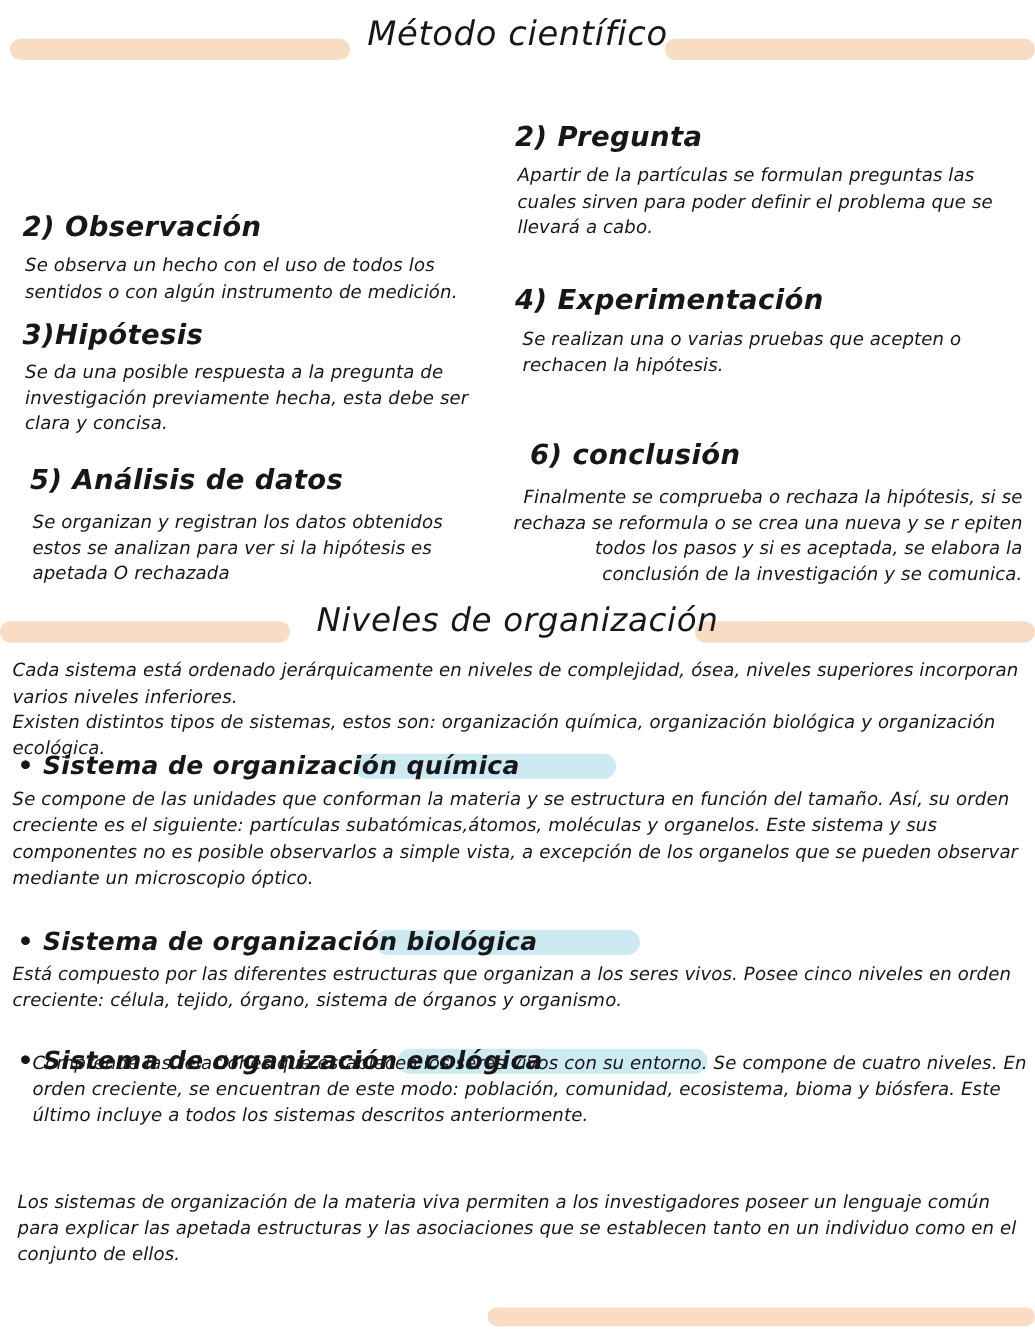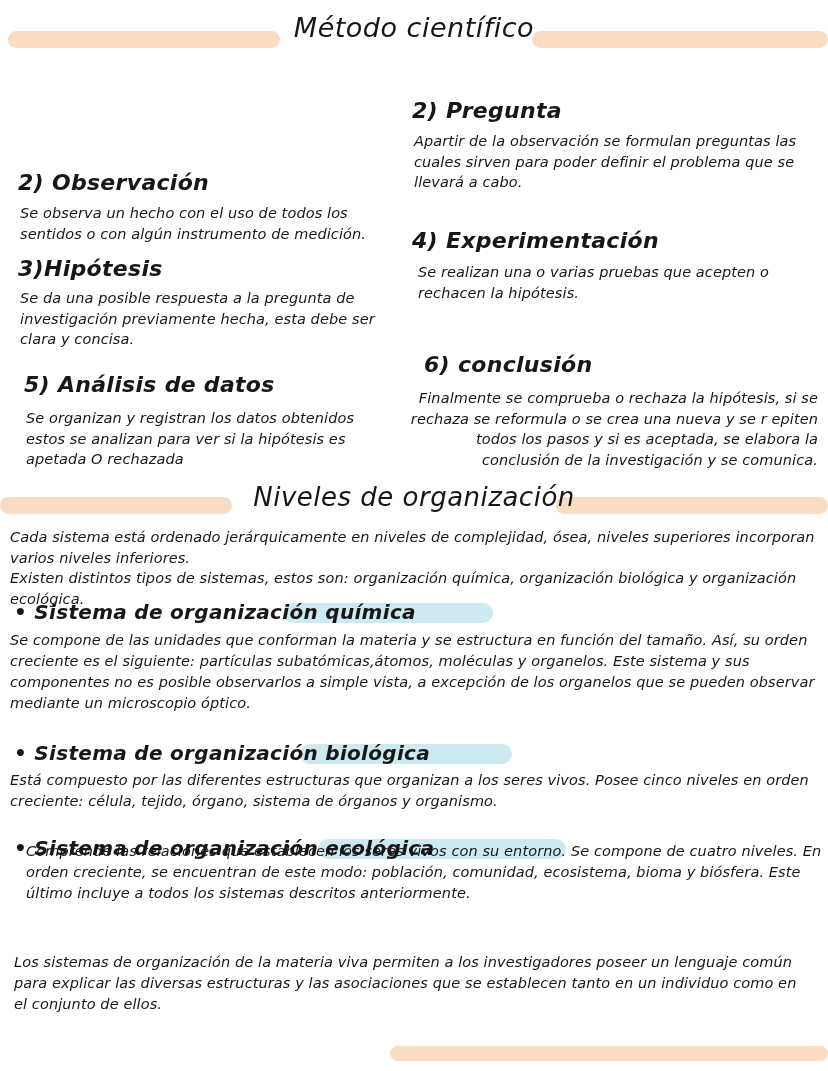--- a/index.html
+++ b/index.html
@@ -78,21 +78,21 @@
   <h2 class="step-h" style="left:18px; top:170px;">2) Observación</h2>
   <p class="body" style="left:20px; top:203px; width:372px;">Se observa un hecho con el uso de todos los sentidos o con algún instrumento de medición.</p>
 
   <h2 class="step-h" style="left:18px; top:256px;">3)Hipótesis</h2>
   <p class="body" style="left:20px; top:288px; width:362px;">Se da una posible respuesta a la pregunta de investigación previamente hecha, esta debe ser clara y concisa.</p>
 
   <h2 class="step-h" style="left:24px; top:372px;">5) Análisis de datos</h2>
   <p class="body" style="left:26px; top:408px; width:352px;">Se organizan y registran los datos obtenidos estos se analizan para ver si la hipótesis es apetada O rechazada</p>
 
   <h2 class="step-h" style="left:412px; top:98px;">2) Pregunta</h2>
-  <p class="body" style="left:414px; top:131px; width:402px;">Apartir de la observación se formulan preguntas las cuales sirven para poder definir el problema que se llevará a cabo.</p>
+  <p class="body" style="left:414px; top:131px; width:402px;">Apartir de la partículas se formulan preguntas las cuales sirven para poder definir el problema que se llevará a cabo.</p>
 
   <h2 class="step-h" style="left:412px; top:228px;">4) Experimentación</h2>
   <p class="body" style="left:418px; top:262px; width:392px;">Se realizan una o varias pruebas que acepten o rechacen la hipótesis.</p>
 
   <h2 class="step-h" style="left:424px; top:352px;">6) conclusión</h2>
   <p class="body" style="left:406px; top:388px; width:412px;text-align:right;">Finalmente se comprueba o rechaza la hipótesis, si se rechaza se reformula o se crea una nueva y se r epiten todos los pasos y si es aceptada, se elabora la conclusión de la investigación y se comunica.</p>
 
   <div class="hl-peach" style="left:0px; top:497px; width:232px;"></div>
   <div class="hl-peach" style="left:556px; top:497px; width:272px;"></div>
   <h1 class="main-title" style="top:482px; font-size:26px;">Niveles de organización</h1>
@@ -105,17 +105,17 @@
   <p class="body wide" style="left:10px; top:630px; width:814px;">Se compone de las unidades que conforman la materia y se estructura en función del tamaño. Así, su orden creciente es el siguiente: partículas subatómicas,átomos, moléculas y organelos. Este sistema y sus componentes no es posible observarlos a simple vista, a excepción de los organelos que se pueden observar mediante un microscopio óptico.</p>
 
   <div class="hl-blue" style="left:300px; top:744px; width:212px;"></div>
   <h3 class="sub-h" style="left:14px; top:741px;">•  Sistema de organización biológica</h3>
   <p class="body wide" style="left:10px; top:770px; width:814px;">Está compuesto por las diferentes estructuras que organizan a los seres vivos. Posee cinco niveles en orden creciente: célula, tejido, órgano, sistema de órganos y organismo.</p>
 
   <div class="hl-blue" style="left:318px; top:839px; width:248px;"></div>
   <h3 class="sub-h" style="left:14px; top:836px;font-style:italic;">•  Sistema de organización ecológica</h3>
   <p class="body wide" style="left:10px; top:841px; width:816px;margin-left:16px;">Comprende las relaciones que establecen los seres vivos con su entorno. Se compone de cuatro niveles. En orden creciente, se encuentran de este modo: población, comunidad, ecosistema, bioma y biósfera. Este último incluye a todos los sistemas descritos anteriormente.</p>
 
-  <p class="body wide" style="left:14px; top:952px; width:800px;">Los sistemas de organización de la materia viva permiten a los investigadores poseer un lenguaje común para explicar las diversas estructuras y las asociaciones que se establecen tanto en un individuo como en el conjunto de ellos.</p>
+  <p class="body wide" style="left:14px; top:952px; width:800px;">Los sistemas de organización de la materia viva permiten a los investigadores poseer un lenguaje común para explicar las apetada estructuras y las asociaciones que se establecen tanto en un individuo como en el conjunto de ellos.</p>
 
   <div class="hl-peach" style="left:390px; top:1046px; width:438px; height:15px;"></div>
 
 </div>
 
 </body></html>

